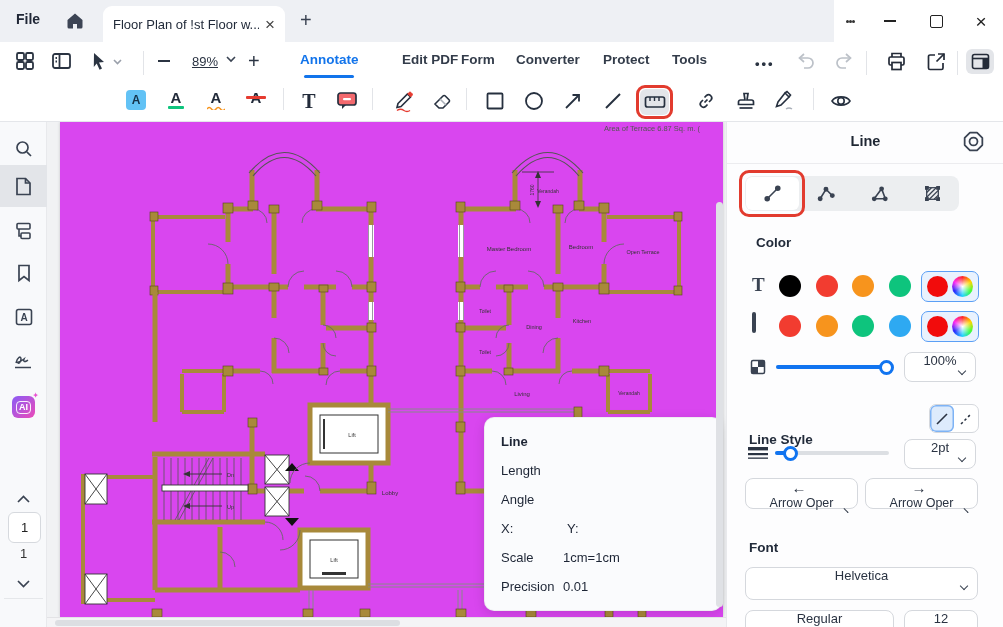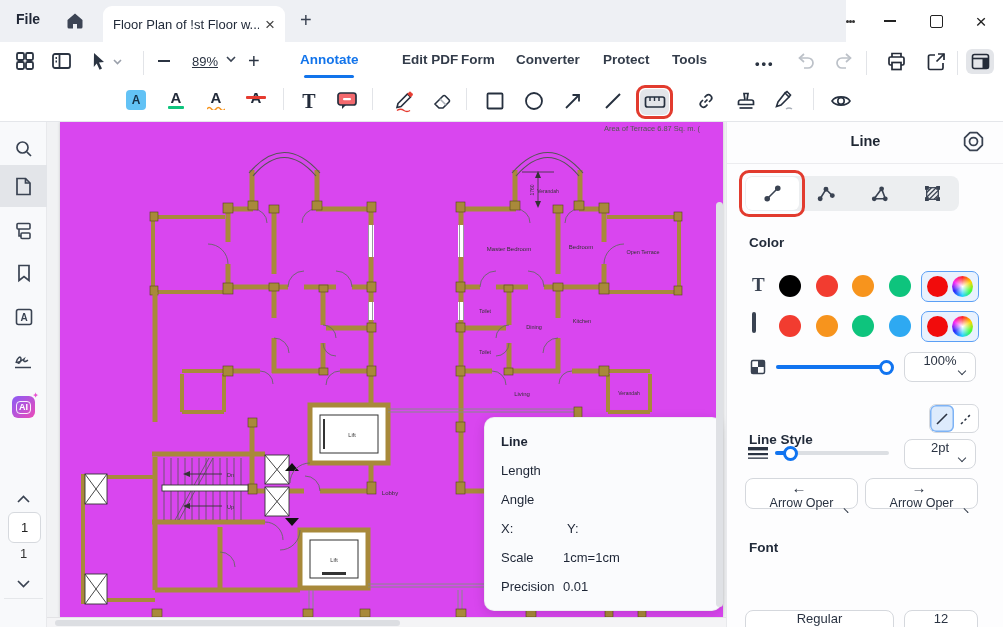--- a/index.html
+++ b/index.html
@@ -1,21 +1,21 @@
 <!DOCTYPE html>
 <html><head>
 <meta charset="utf-8">
 <style>
   html,body{margin:0;padding:0;background:#fff;}
   .screen{position:relative;width:1003px;height:627px;overflow:hidden;
     font-family:"Liberation Sans",sans-serif;color:#222b3a;background:#fff;
     -webkit-font-smoothing:antialiased;}
   .abs{position:absolute;}
   
-  .titlebar{position:absolute;left:0;top:0;width:834px;height:42px;background:#eef0f4;padding-left:12px;}
+  .titlebar{position:absolute;left:0;top:0;width:834px;height:42px;background:#eef0f4;}
   .file-menu{position:absolute;left:16px;top:11px;font-size:14px;font-weight:700;color:#202736;}
   .home-btn{position:absolute;left:62px;top:8px;width:26px;height:26px;display:flex;align-items:center;justify-content:center;}
   .tab{position:absolute;left:103px;top:6px;width:182px;height:36px;background:#fff;border-radius:9px 9px 0 0;
        display:flex;align-items:center;padding:0 10px;box-sizing:border-box;}
   .tab-title{font-size:13px;color:#222b3a;white-space:nowrap;overflow:hidden;flex:1;}
   .tab-close{font-size:17px;color:#444;line-height:1;margin-left:6px;cursor:default;}
   .newtab{position:absolute;left:300px;top:9px;font-size:20px;color:#3a4352;font-weight:400;}
   .winbtn{position:absolute;top:12px;display:flex;align-items:center;justify-content:center;width:20px;height:18px;}
   .kebab span{display:block;width:3px;height:3px;border-radius:50%;background:#333;margin:1.5px 0;}
   .minimize-bar{width:12px;height:1.6px;background:#222;}
@@ -560,21 +560,21 @@
           <path d="M3.5 8 L8 3.5 M3.5 12.5 L12.5 3.5 M6 14.5 L14.5 6 M10.5 14.5 L14.5 10.5"></path>
           <rect x="2.5" y="2.5" width="2.4" height="2.4" fill="#3a4352"></rect>
             <rect x="13.1" y="2.5" width="2.4" height="2.4" fill="#3a4352"></rect>
           <rect x="2.5" y="13.1" width="2.4" height="2.4" fill="#3a4352"></rect>
             <rect x="13.1" y="13.1" width="2.4" height="2.4" fill="#3a4352"></rect>
         </svg>
       </div>
     </div>
     <div class="seg-redbox"></div>
 
-    <div class="sec-label" style="top:113px;">Color</div>
+    <div class="sec-label" style="top:113px;margin-left:7px;">Color</div>
 
     <div class="abs ticon" style="left:25px;top:152px;">T</div>
     <div class="swatch" style="left: 52px; top: 153px; background: rgb(0, 0, 0);"></div>
     <div class="swatch" style="left: 89px; top: 153px; background: rgb(242, 60, 48);"></div>
     <div class="swatch" style="left: 125px; top: 153px; background: rgb(247, 148, 29);"></div>
     <div class="swatch" style="left: 162px; top: 153px; background: rgb(14, 196, 125);"></div>
     <div class="sel-group" style="top:149px;">
       <span class="sel-dot" style="background: rgb(242, 12, 12);"></span>
       <span class="rainbow"></span>
     </div>
@@ -637,20 +637,24 @@
       <span>Arrow Oper</span>
         <span class="chev sm"></span>
     </div>
     <div class="dd" style="left:138px;top:356px;width:113px;height:31px;font-size:12.5px;padding:0 8px;">
       <span style="font-size:15px;margin-right:5px;">→</span>
       <span>Arrow Oper</span>
         <span class="chev sm"></span>
     </div>
 
     <div class="sec-label" style="top:418px;">Font</div>
+    <div class="dd" style="left:18px;top:445px;width:233px;height:33px;">
+      <span>Helvetica</span>
+        <span class="chev sm"></span>
+    </div>
     <div class="dd" style="left:18px;top:488px;width:149px;height:33px;">
       <span>Regular</span>
         <span class="chev sm"></span>
     </div>
     <div class="dd" style="left:177px;top:488px;width:74px;height:33px;">
       <span>12</span>
         <span class="chev sm"></span>
     </div>
   </div>
 

